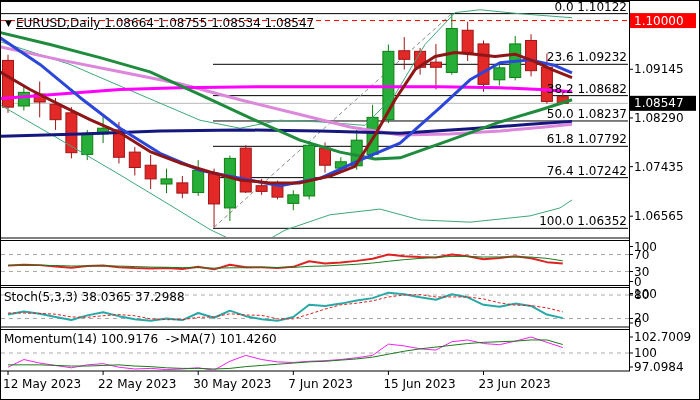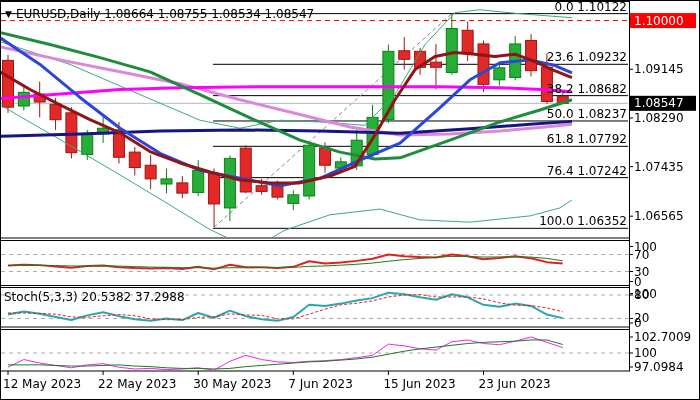--- a/index.html
+++ b/index.html
@@ -1,20 +1,20 @@
 <!DOCTYPE html>
 <html><head>
 <meta charset="utf-8">
 <style>
   html,body{margin:0;padding:0;background:#888;}
   #win{position:relative;width:700px;height:400px;background:#fff;overflow:hidden;
        font-family:"DejaVu Sans","Liberation Sans",sans-serif;}
   #plot{position:absolute;left:0;top:0;}
   .ttl{position:absolute;font-size:12px;color:#000;white-space:pre;line-height:13px;}
-  #main-title{left:5px;top:8px;}
+  #main-title{left:5px;top:17px;text-decoration:underline;}
   #main-title .tri{display:inline-block;font-size:9px;vertical-align:1px;margin-right:4px;cursor:pointer;}
   #rsi-title{left:4px;top:243px;}
   #stoch-title{left:4px;top:291px;}
   #mom-title{left:4px;top:333px;}
   text{font-family:"DejaVu Sans","Liberation Sans",sans-serif;}
 </style>
 </head>
 <body>
 
 <div id="win">
@@ -255,14 +255,15 @@
       <line x1="293.3" y1="371" x2="293.3" y2="375" stroke="#000" stroke-width="1"></line>
       <text x="288.3" y="388" text-anchor="start" font-size="12" fill="#000">7 Jun 2023</text>
       <line x1="388.4" y1="371" x2="388.4" y2="375" stroke="#000" stroke-width="1"></line>
       <text x="383.4" y="388" text-anchor="start" font-size="12" fill="#000">15 Jun 2023</text>
       <line x1="483.5" y1="371" x2="483.5" y2="375" stroke="#000" stroke-width="1"></line>
       <text x="478.5" y="388" text-anchor="start" font-size="12" fill="#000">23 Jun 2023</text>
     </svg>
 
   <div id="main-title" class="ttl"><span class="tri">▼</span><span>EURUSD,Daily</span><span> </span><span>1.08664 1.08755 1.08534 1.08547</span></div>
 
-  <div id="stoch-title" class="ttl">Stoch(5,3,3) 20.5382 37.2988</div>
+  <div id="stoch-title" class="ttl">Stoch(5,3,3) 38.0365 37.2988</div>
+  <div id="mom-title" class="ttl">Momentum(14) 100.9176  -&gt;MA(7) 101.4260</div>
 </div>
 
 </body></html>

